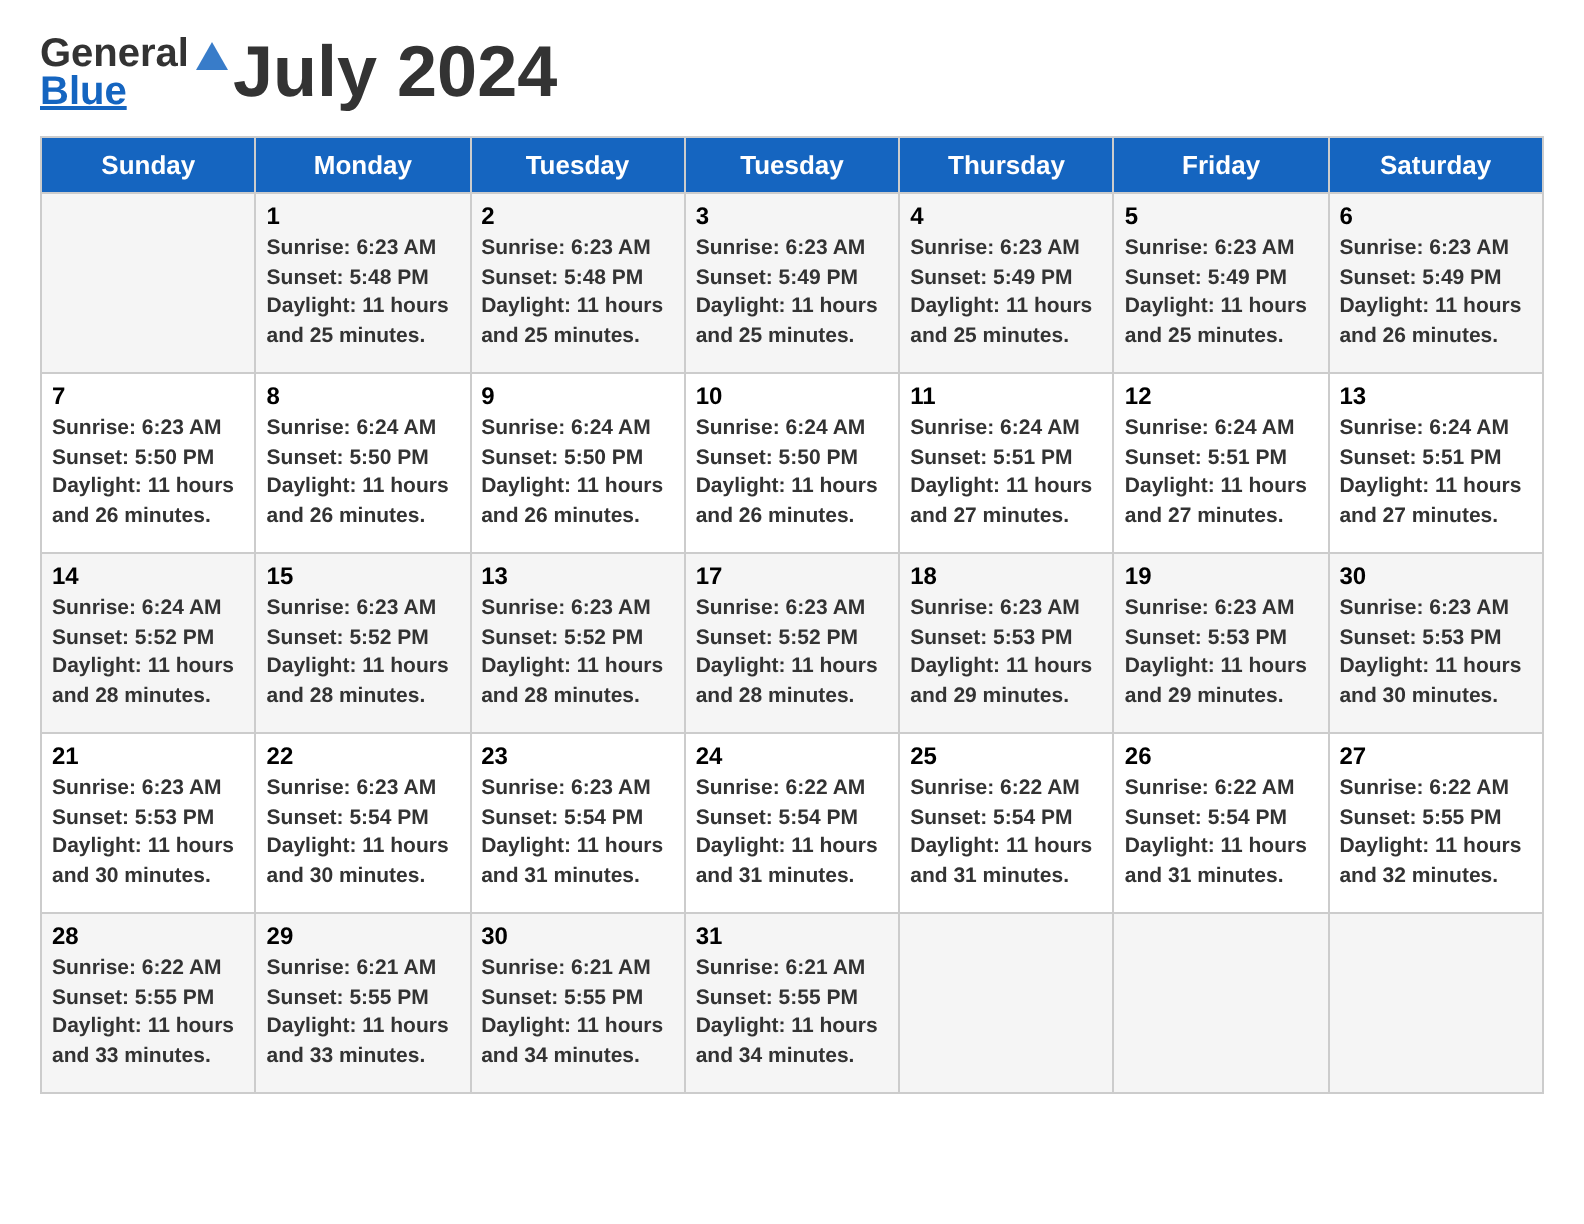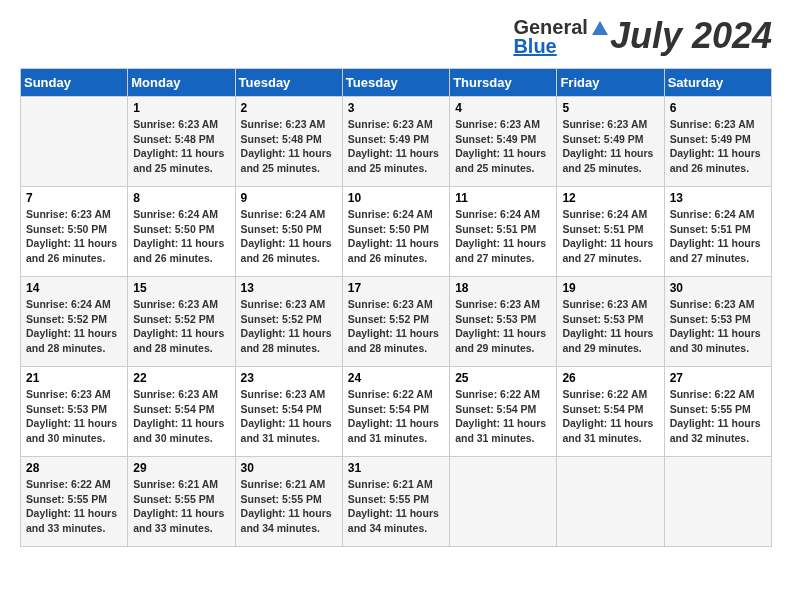--- a/index.html
+++ b/index.html
@@ -5,50 +5,50 @@
     * { box-sizing: border-box; margin: 0; padding: 0; }
     body {
       font-family: Arial, sans-serif;
       background: #fff;
       width: 792px;
       min-height: 612px;
       padding: 16px 20px;
     }
     .header {
       display: flex;
-      justify-content: flex-end;
+      justify-content: flex-start;
       align-items: flex-start;
       margin-bottom: 10px;
     }
     .logo {
       display: flex;
       flex-direction: column;
       align-items: flex-start;
     }
-    .title-block { text-align: right; font-style: italic; }
+    .title-block { text-align: right; }
     .month-title {
       font-size: 36px;
       font-weight: bold;
       color: #333;
       line-height: 1.1;
     }
     .location-title {
       font-size: 16px;
       color: #555;
       margin-top: 2px;
     }
     table {
       width: 100%;
       border-collapse: collapse;
       font-size: 11px;
     }
     thead tr th {
       background-color: #1565c0;
       color: #fff;
-      text-align: left;
+      text-align: center;
       padding: 6px 3px;
       font-size: 13px;
       font-weight: bold;
       border: 1px solid #ccc;
     }
     tbody tr td {
       border: 1px solid #ccc;
       vertical-align: top;
       padding: 4px 5px;
       min-height: 70px;

